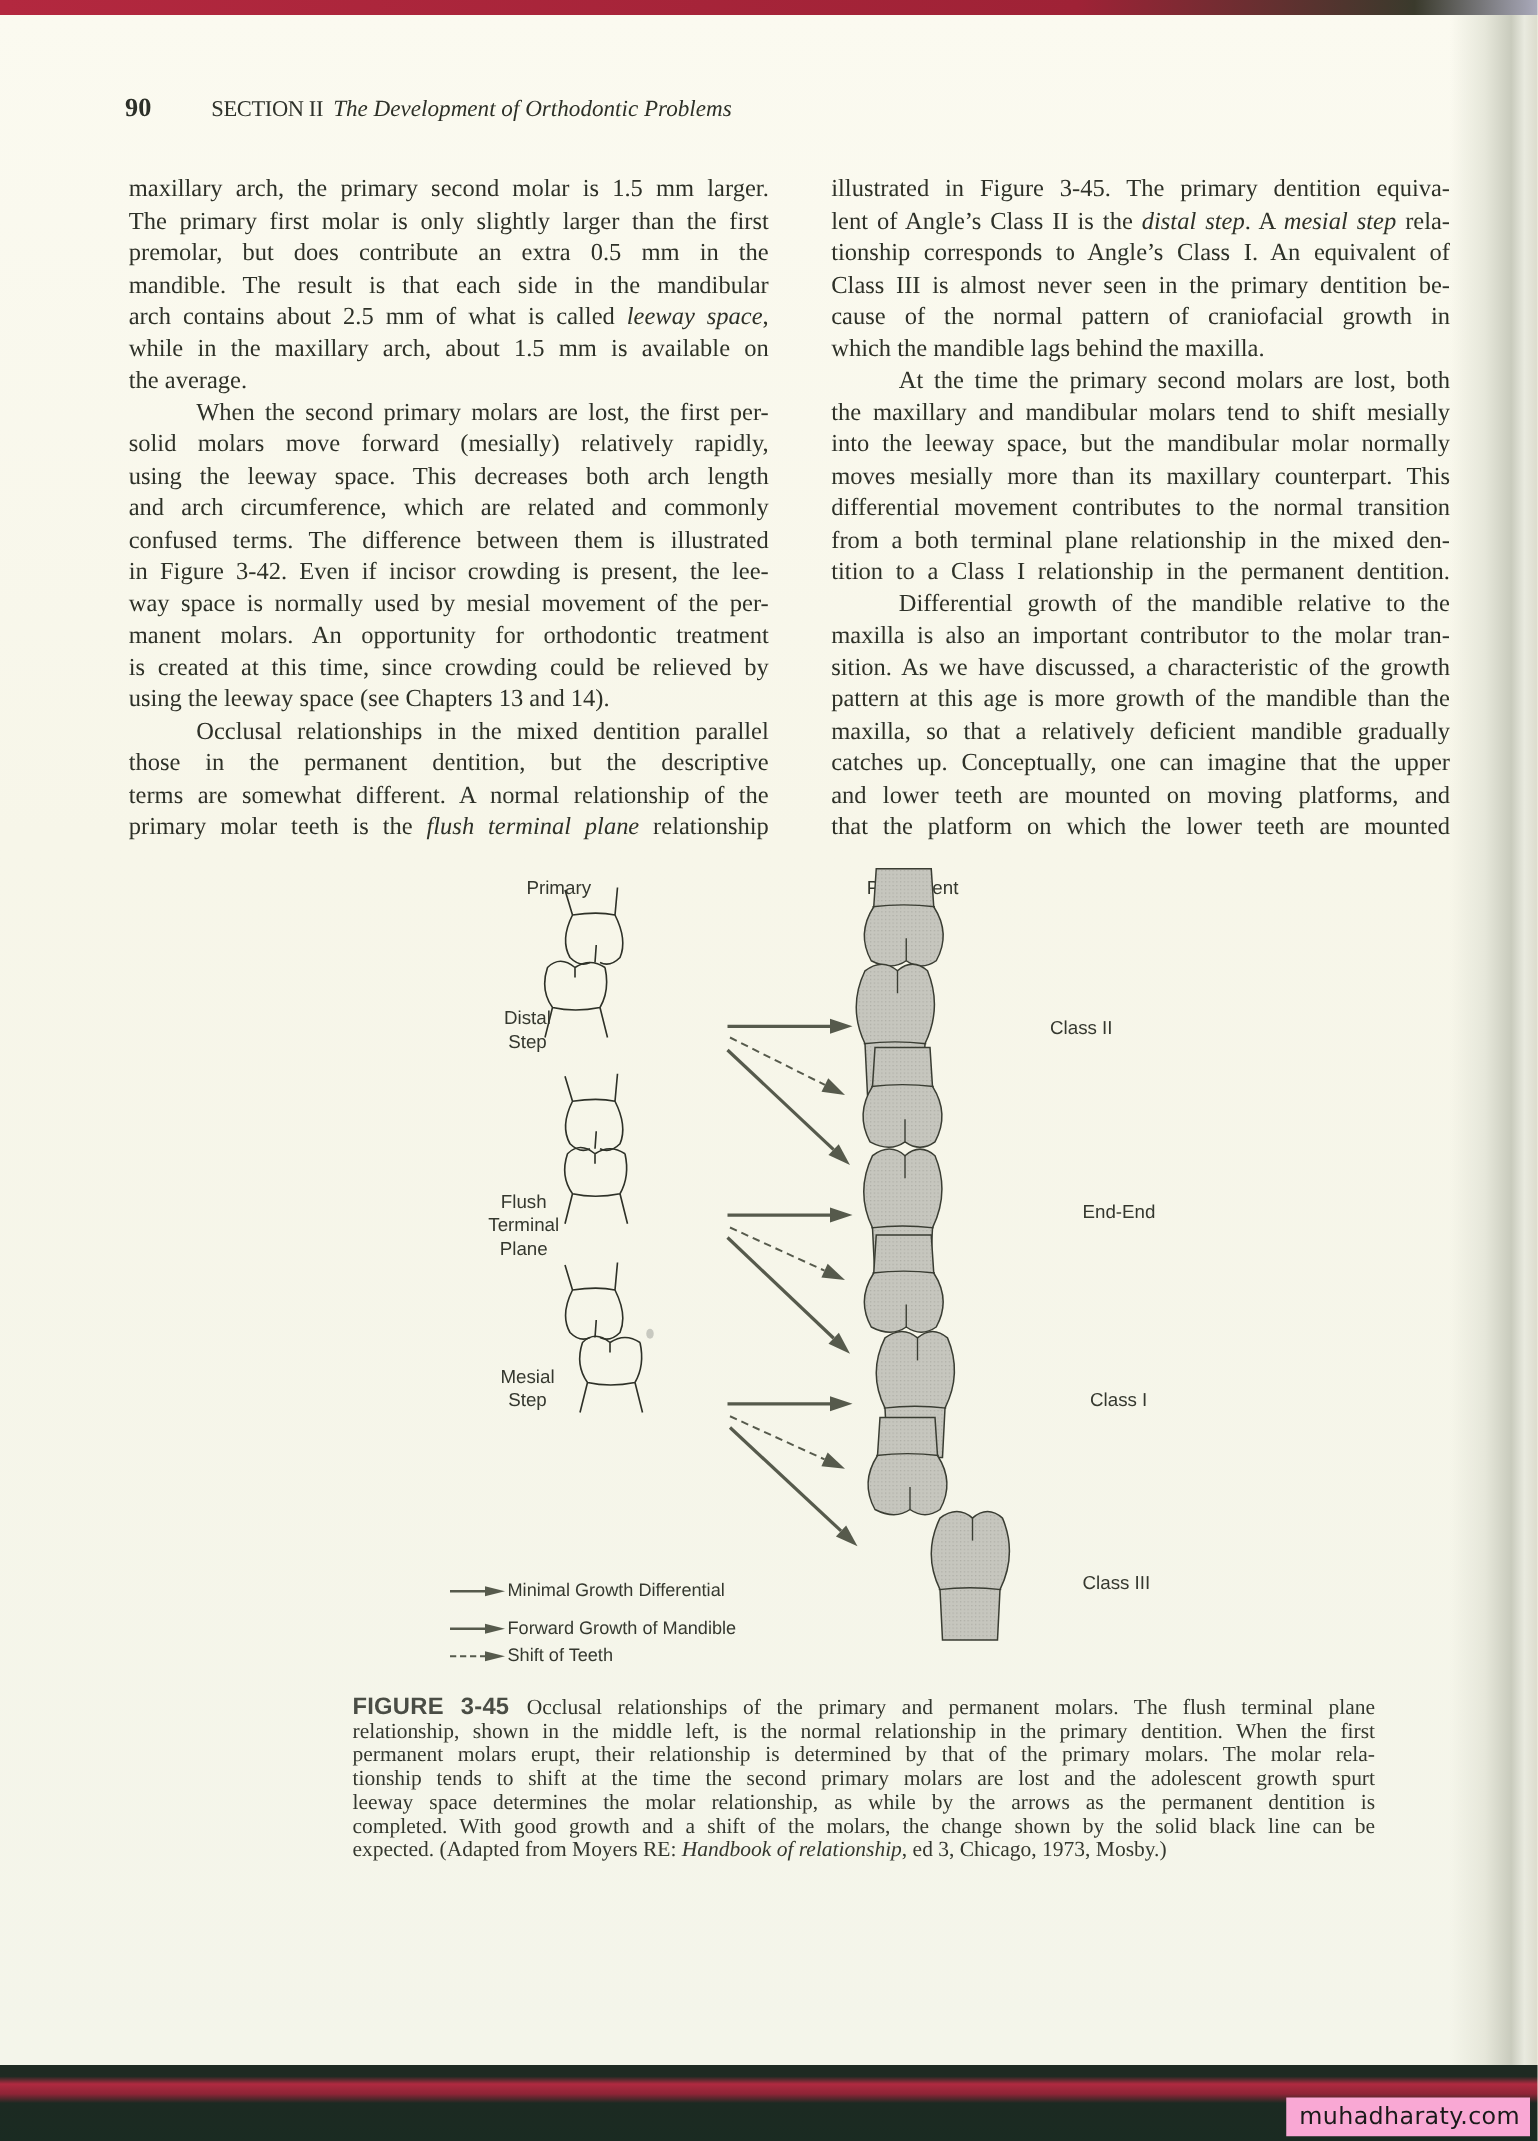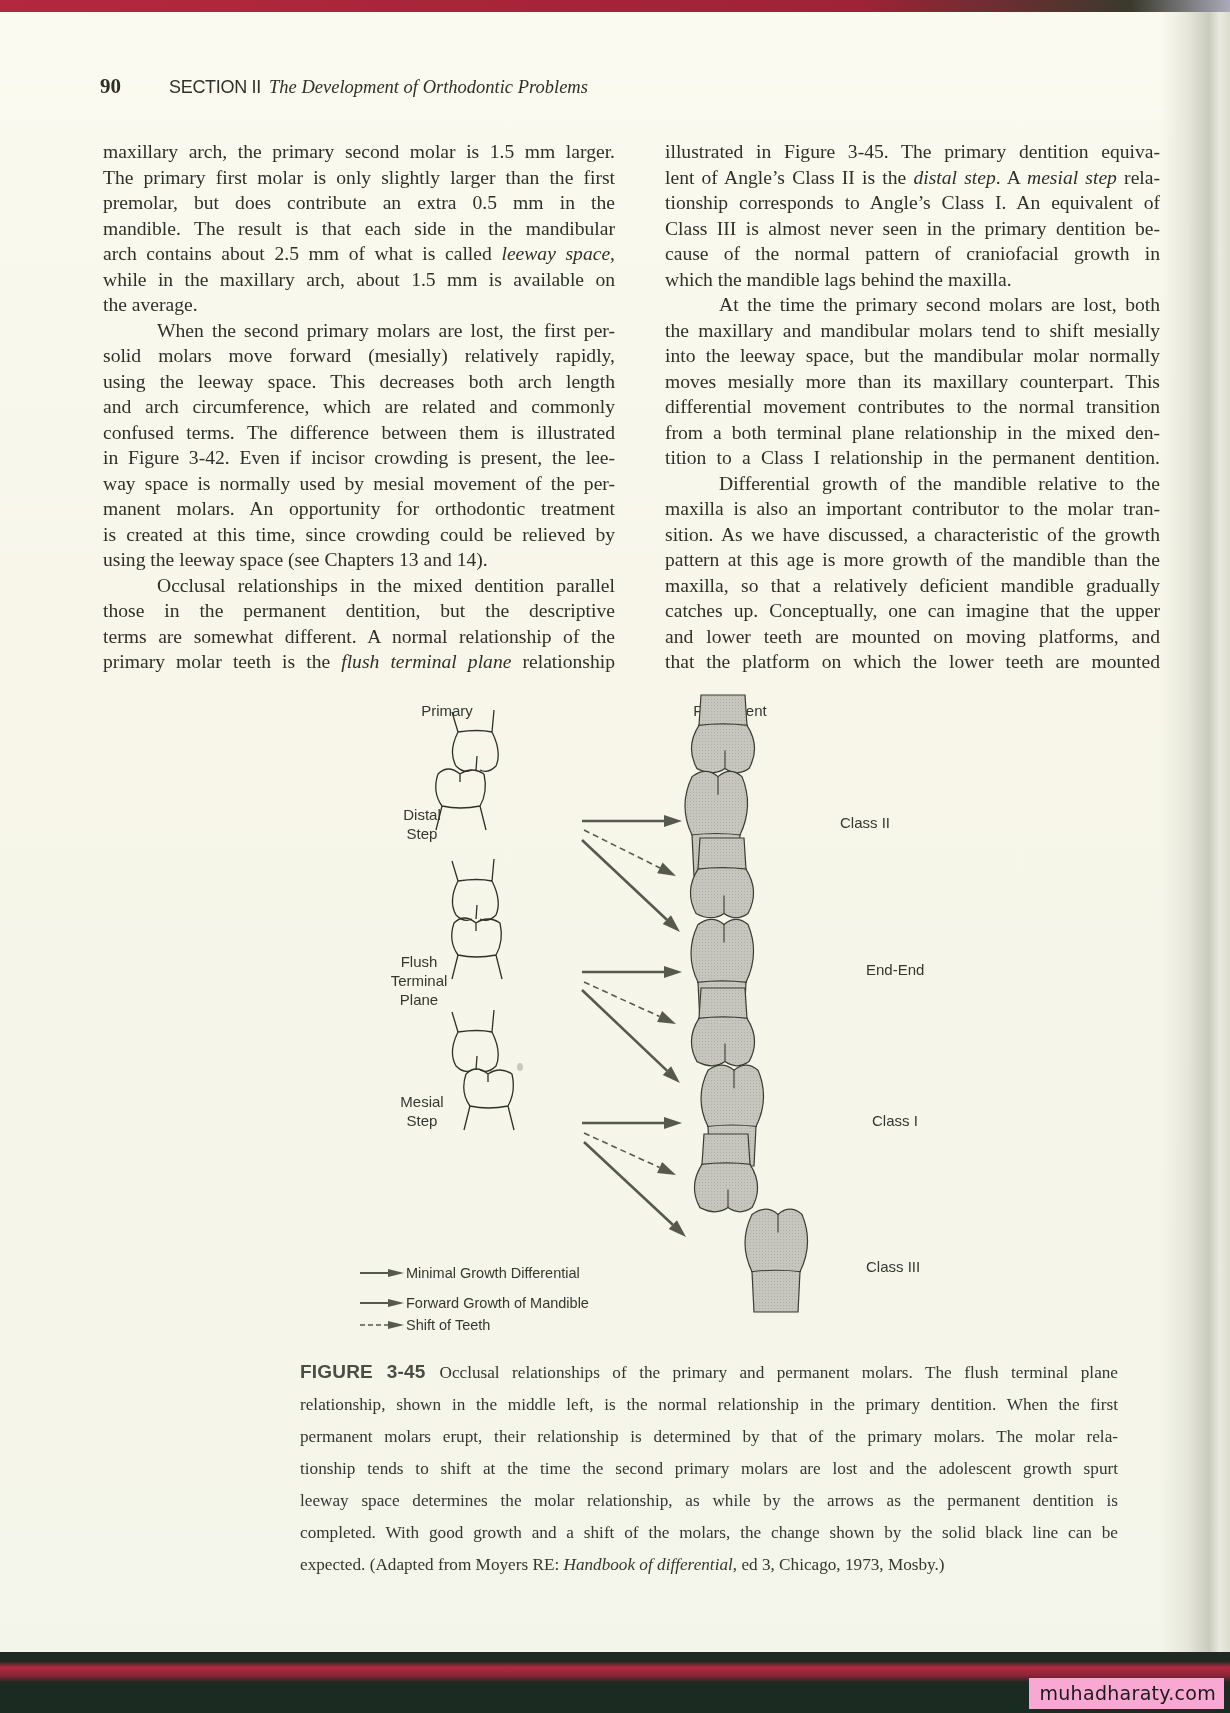--- a/index.html
+++ b/index.html
@@ -5,37 +5,37 @@
   html, body { margin:0; padding:0; }
   body { width:1230px; height:1713px; position:relative; overflow:hidden; background:#f7f6e9; font-family:"Liberation Serif", serif; color:#2e3128; }
   .top-strip { position:absolute; left:0; top:0; width:1230px; height:12px; background:linear-gradient(90deg,#b3283f,#9f2236 70%,#3a3a2c 92%,#aab 100%); }
   .page { position:absolute; left:0; top:12px; width:1195px; height:1640px; background:linear-gradient(180deg,#fbfaf0 0%,#f7f6e9 40%,#f4f5ea 100%); }
   .page-edge { position:absolute; left:1160px; top:12px; width:70px; height:1640px; background:linear-gradient(90deg,rgba(247,246,233,0) 0%,#e6e7da 40%,#c9cbbd 70%,#e9eadf 85%,#dcdccd 100%); }
   .binding { position:absolute; left:0; top:1652px; width:1230px; height:61px; background:linear-gradient(180deg,#1e2a22 0%,#1e2a22 15%,#b02a40 25%,#8e2436 38%,#1c2a22 50%,#1a2b22 100%); }
   .watermark { position:absolute; right:6px; bottom:4px; background:#f9a8d4; color:#1a1a1a; font-family:"DejaVu Sans", sans-serif; font-size:19px; padding:4px 8px 5px 10px; letter-spacing:0.3px; }
 
   .header { position:absolute; top:74px; left:100px; white-space:nowrap; }
   .page-num { font-weight:bold; font-size:21px; color:#2c2f28; }
-  .section { margin-left:48px; font-family:Liberation Sans, sans-serif; font-size:18px; color:#2f322b; letter-spacing:-0.3px; }
+  .section { margin-left:48px; font-family:Liberation Serif, serif; font-size:18px; color:#2f322b; letter-spacing:-0.3px; }
   .chapter { font-style:italic; font-size:18.5px; margin-left:8px; }
 
   .col { position:absolute; top:139px; font-size:19.6px; line-height:25.5px; text-align:justify; }
   .col.left { left:103px; width:512px; }
   .col.right { left:665px; width:495px; }
   .col i { font-style:italic; }
   .line { display:block; text-align:justify; text-align-last:justify; white-space:nowrap; }
   .line.last { text-align-last:left; }
 
   .figure { position:absolute; left:330px; top:690px; width:700px; height:650px; }
   .fig-label { position:absolute; font-family:"Liberation Sans", sans-serif; font-size:15px; color:#35382f; text-align:center; line-height:19px; }
   .legend { position:absolute; left:360px; top:1262px; font-family:"Liberation Sans", sans-serif; font-size:14.5px; color:#35382f; }
   .legend-row { display:flex; align-items:center; height:22px; }
   .legend-row svg { margin-right:2px; }
 
-  .caption { position:absolute; left:300px; top:1356px; width:818px; font-size:17.2px; line-height:32px; color:#34372e; }
+  .caption { position:absolute; left:282px; top:1356px; width:818px; font-size:17.2px; line-height:19px; color:#34372e; }
   .caption .line { text-align:justify; text-align-last:justify; white-space:nowrap; }
   .caption .line.last { text-align-last:left; }
   .fig-id { font-family:"Liberation Sans", sans-serif; font-weight:bold; font-size:19px; color:#4a4d45; margin-right:14px; letter-spacing:0.2px; }
   .caption i { font-style:italic; }
   .speck { position:absolute; width:6px; height:8px; border-radius:50%; background:#c8c9c0; }
 </style>
 </head>
 <body>
 
 <div class="top-strip"></div>
@@ -278,17 +278,17 @@
   </div>
 </div>
 
 <div class="caption" id="caption">
     <span class="line"><span class="fig-id">FIGURE 3-45</span>Occlusal relationships of the primary and permanent molars. The flush terminal plane</span>
     <span class="line">relationship, shown in the middle left, is the normal relationship in the primary dentition. When the first</span>
     <span class="line">permanent molars erupt, their relationship is determined by that of the primary molars. The molar rela-</span>
     <span class="line">tionship tends to shift at the time the second primary molars are lost and the adolescent growth spurt</span>
     <span class="line">leeway space determines the molar relationship, as while by the arrows as the permanent dentition is</span>
     <span class="line">completed. With good growth and a shift of the molars, the change shown by the solid black line can be</span>
-    <span class="line last">expected. (Adapted from Moyers RE: <i>Handbook of differential</i>, ed 3, Chicago, 1973, Mosby.)</span>
+    <span class="line last">expected. (Adapted from Moyers RE: <i>Handbook of relationship</i>, ed 3, Chicago, 1973, Mosby.)</span>
   </div>
 
 <div class="binding"></div>
 <div class="watermark">muhadharaty.com</div>
 
 </body></html>

